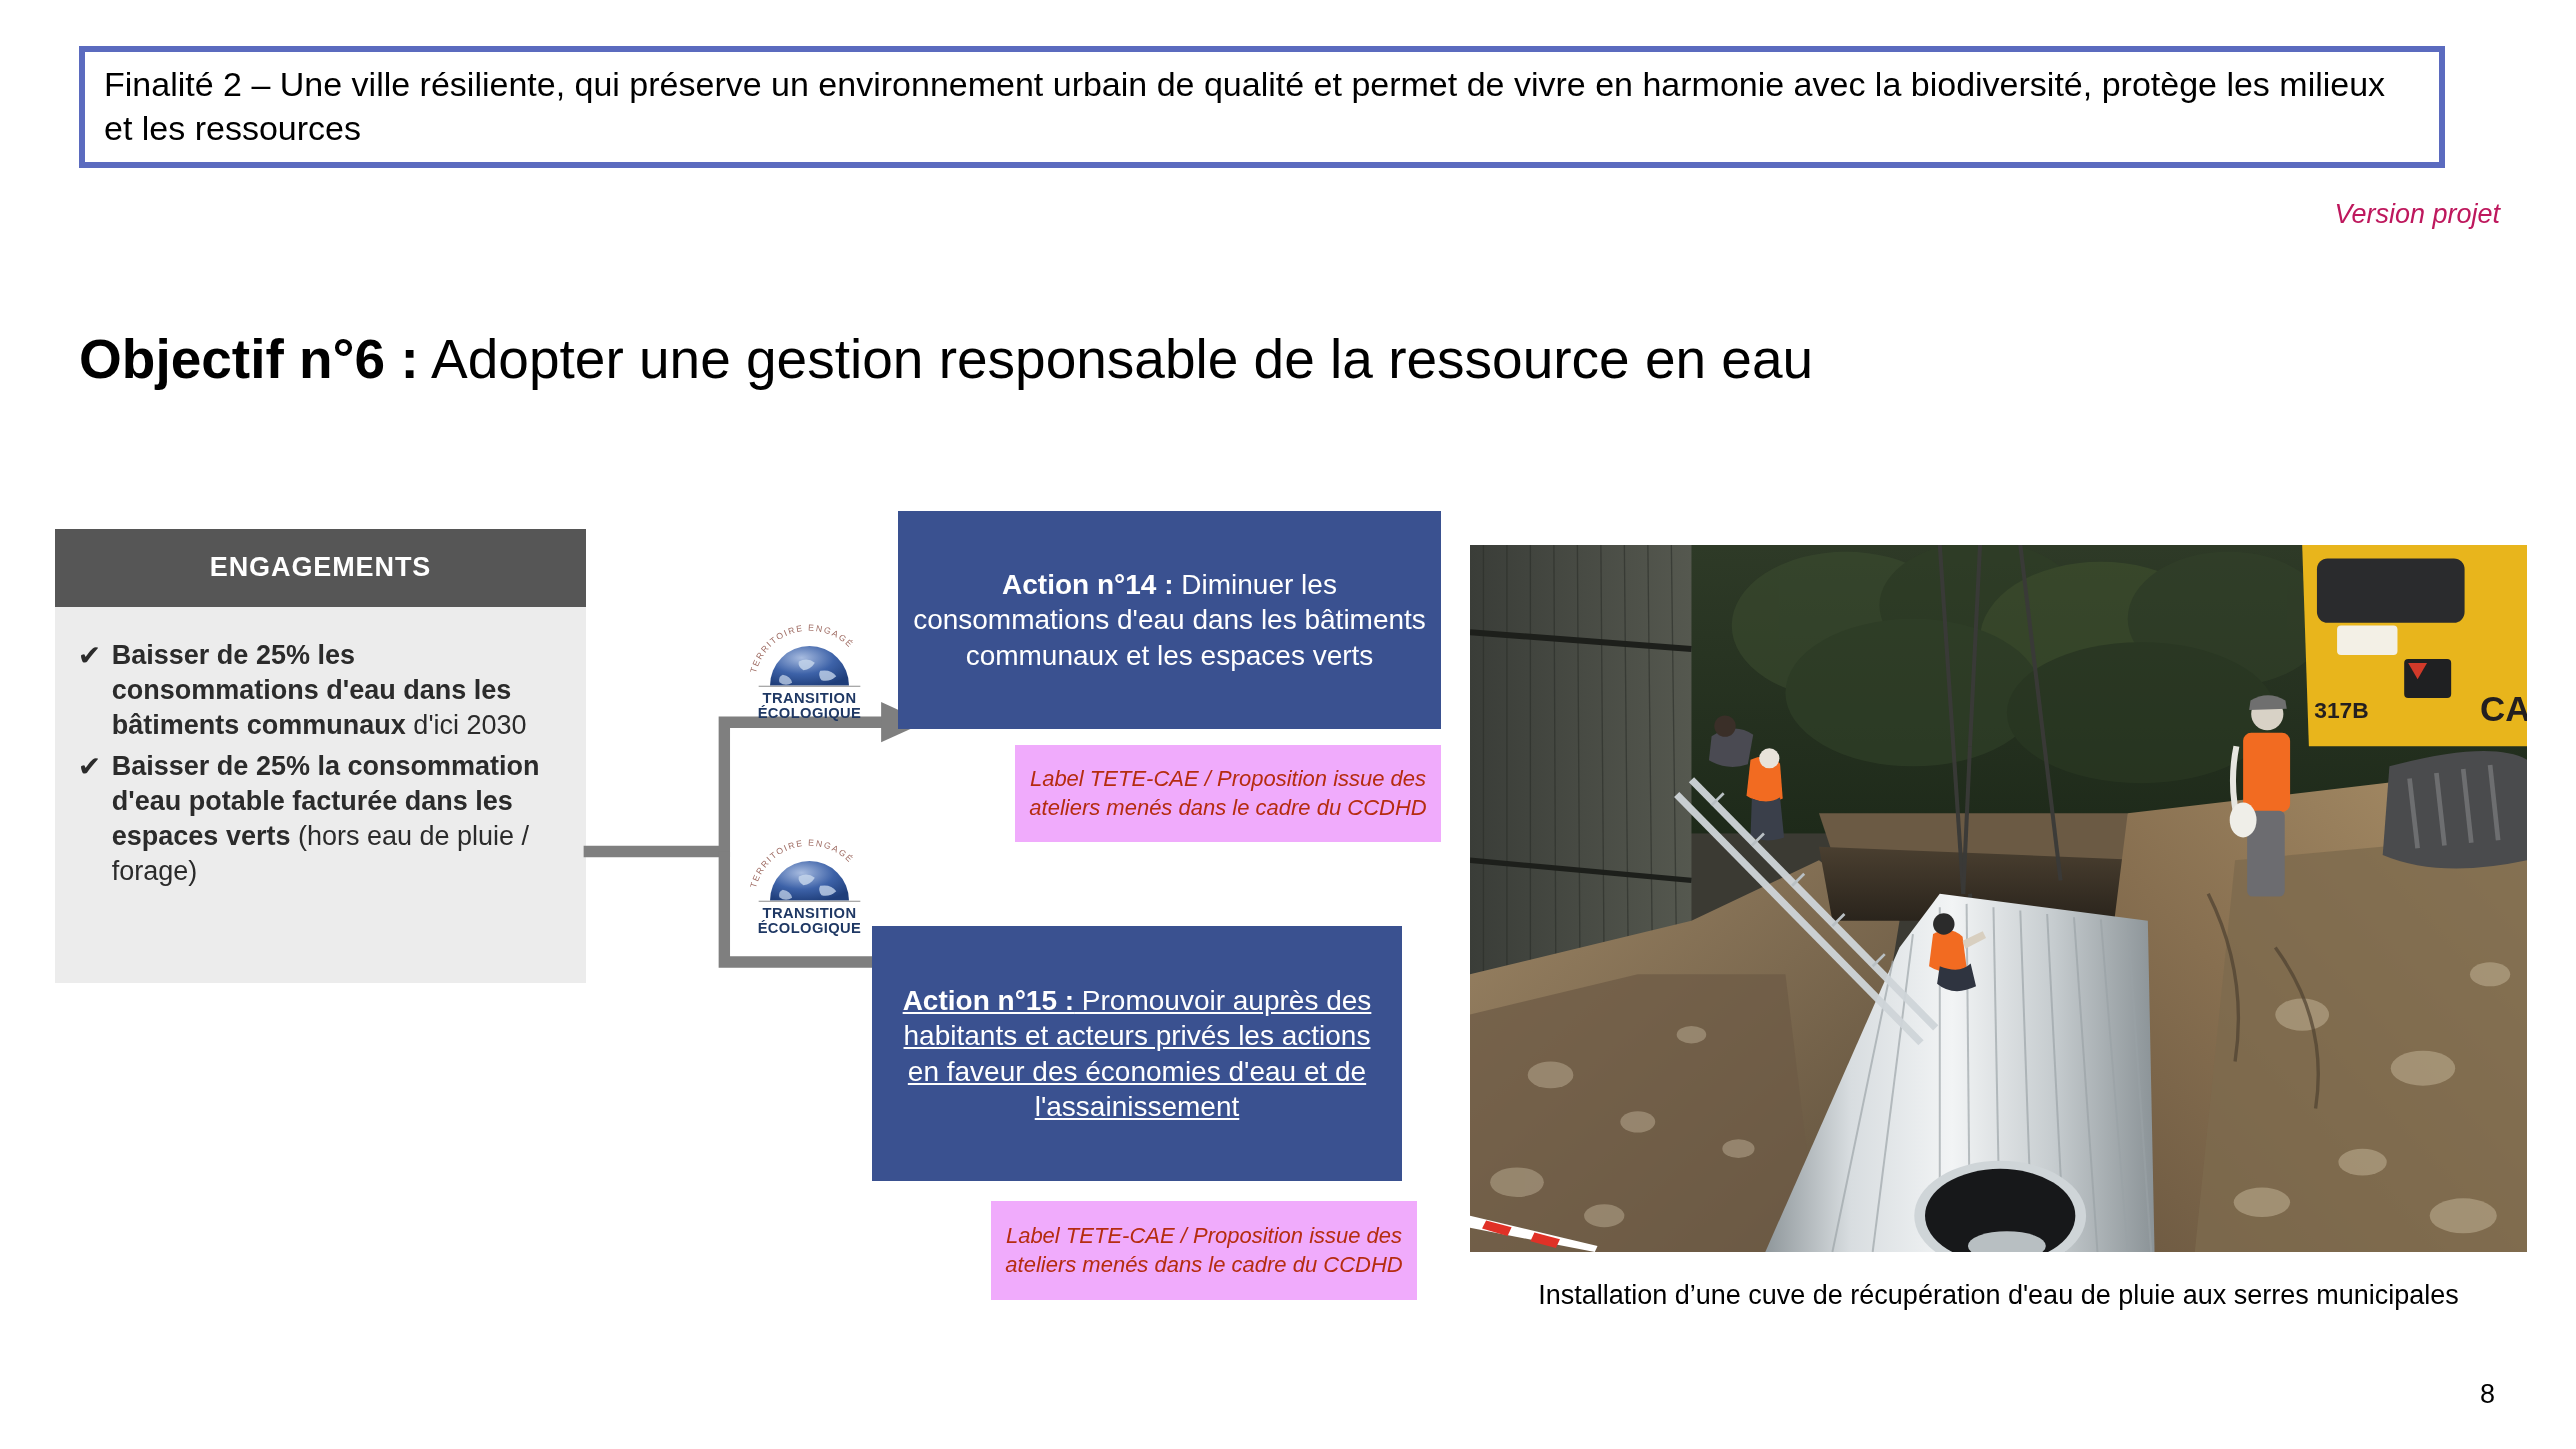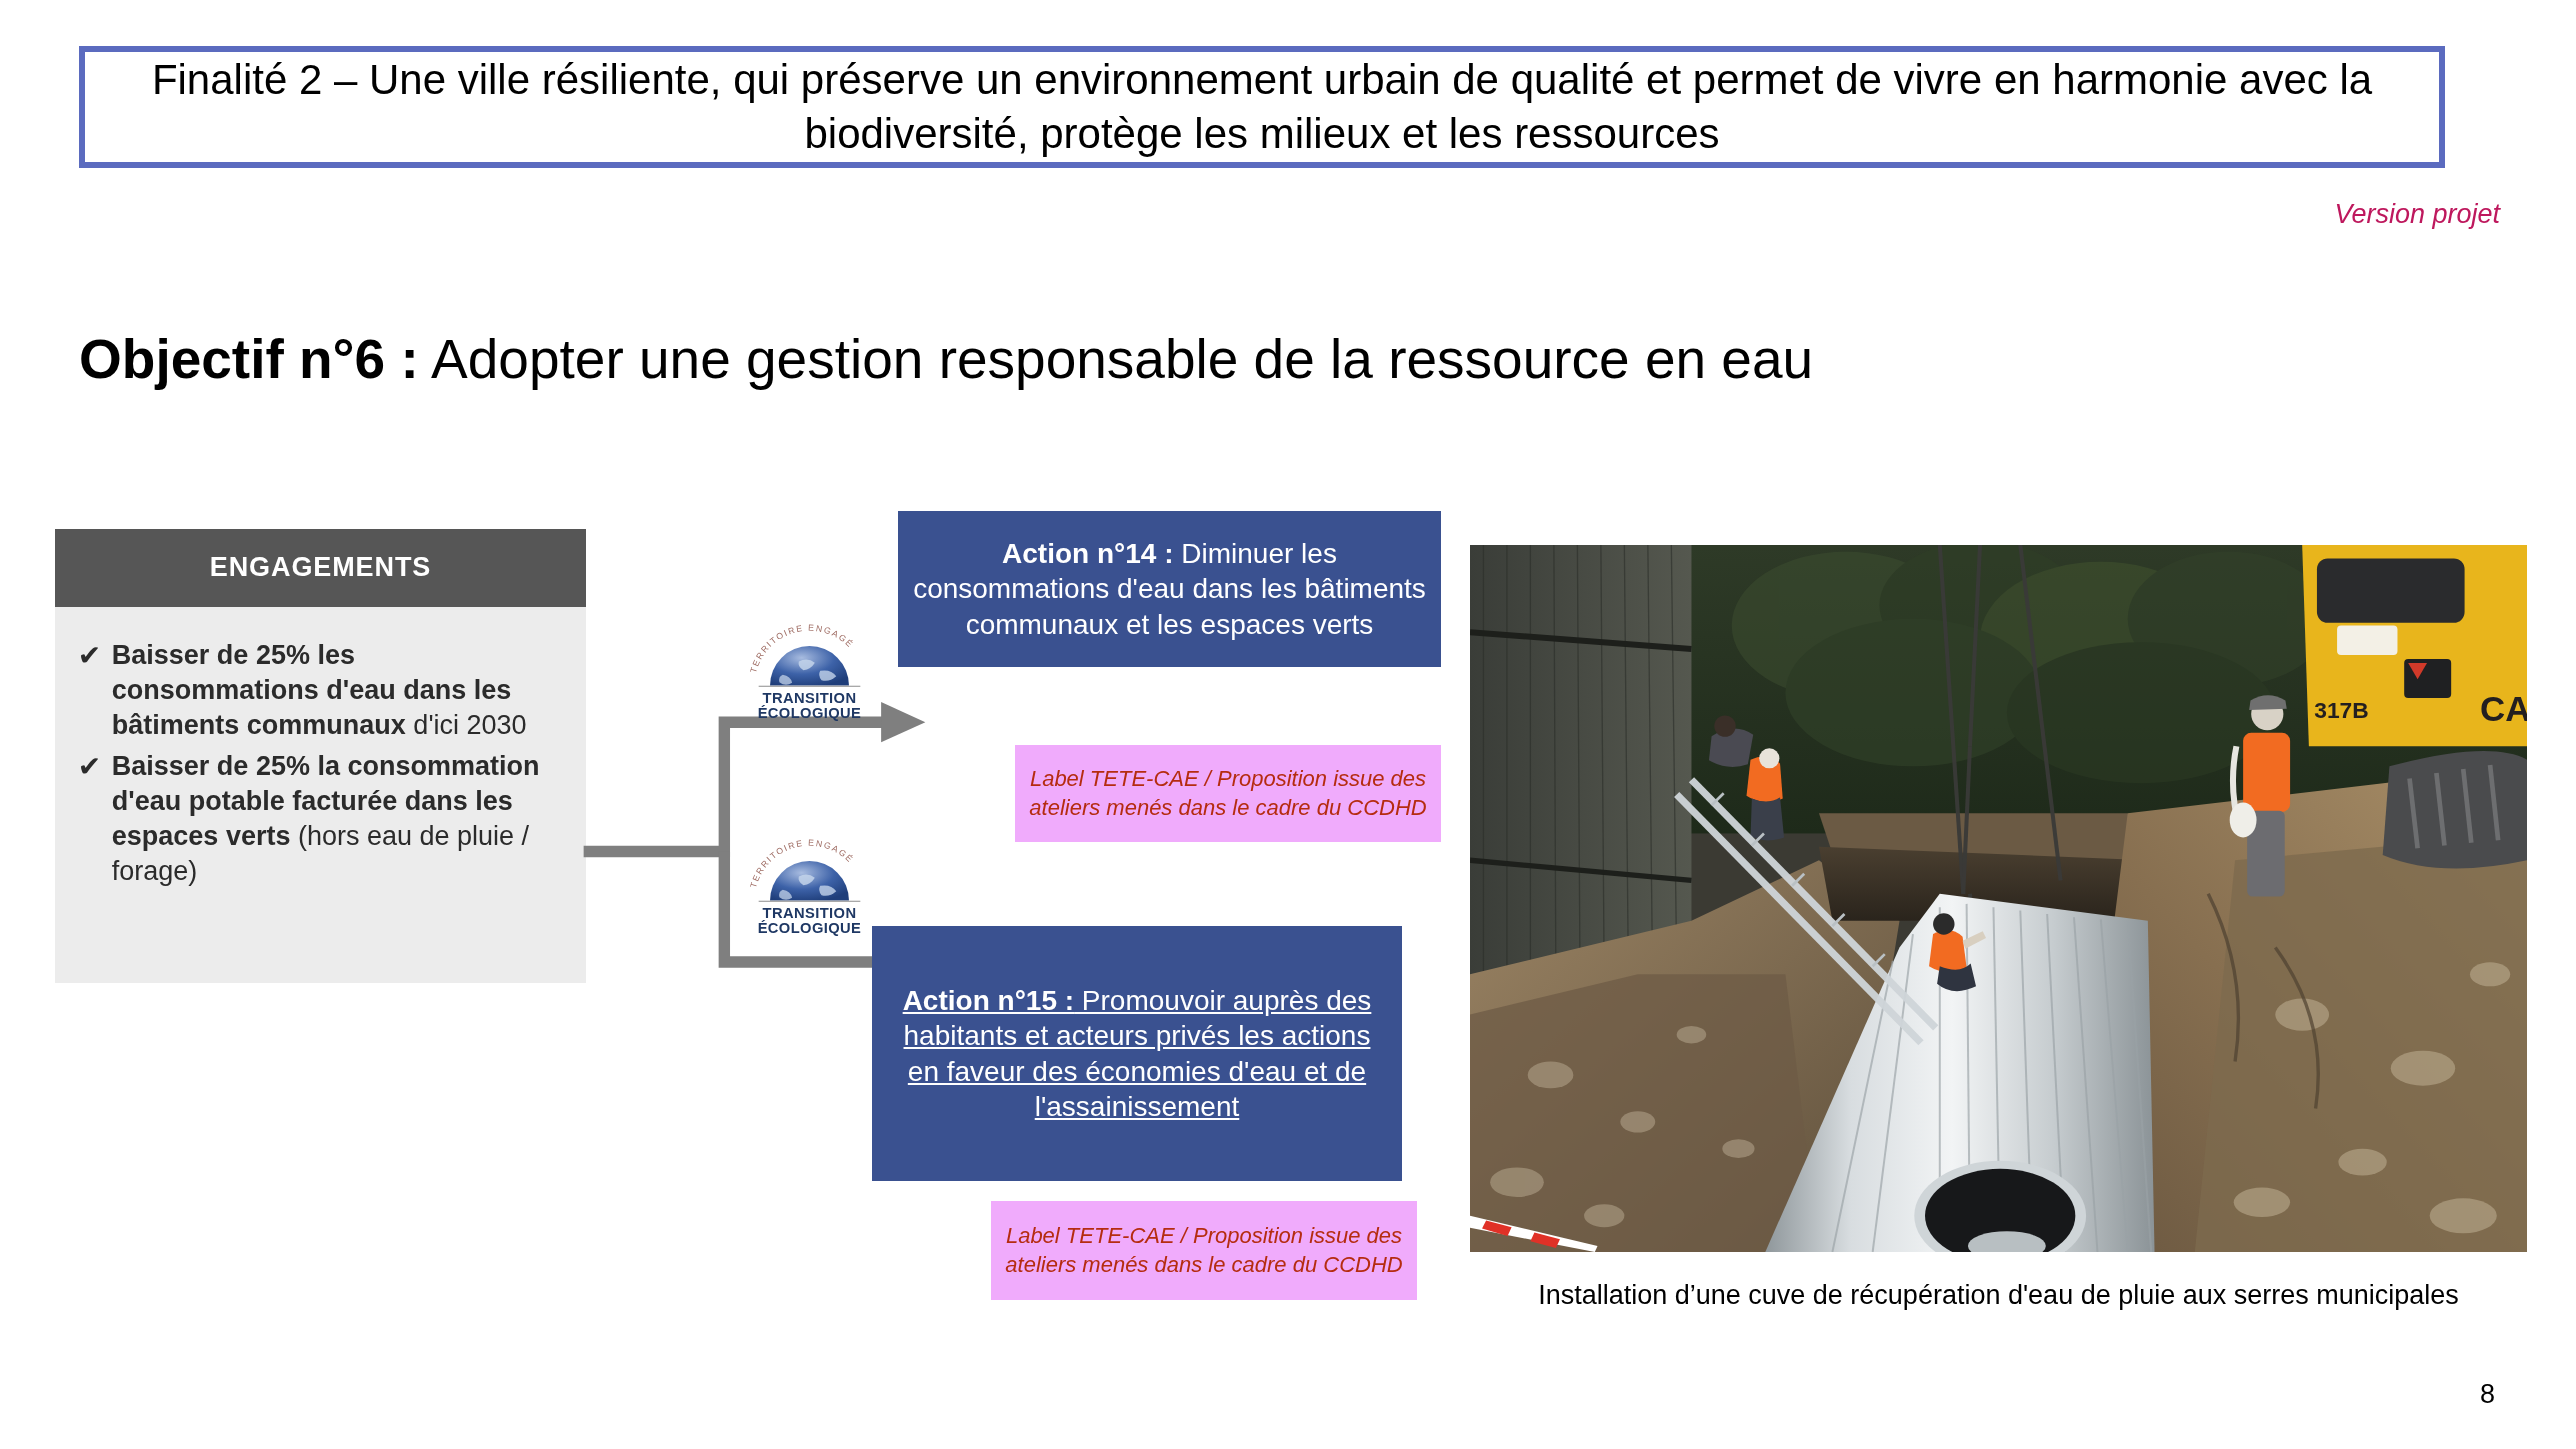--- a/index.html
+++ b/index.html
@@ -17,25 +17,25 @@
   .finalite-box{
     position:absolute;
     left:79px; top:46px;
     width:2366px; height:122px;
     box-sizing:border-box;
     border:6px solid #5B6BBF;
     background:#ffffff;
     display:flex;align-items:center;justify-content:center;
   }
   .finalite-text{
-    font-size:42px;
+    font-size:34px;
     line-height:1.28;
     color:#000000;
-    text-align:center;
-    padding:0 12px;
+    text-align:left;
+    padding:0 19px;
     font-weight:400;
   }
 
   
   .version-projet{
     position:absolute;
     right:76px; top:199px;
     font-size:27px;
     font-style:italic;
     color:#be185d;
@@ -120,21 +120,21 @@
     text-align:center;
     display:flex;align-items:center;justify-content:center;
   }
   .action-text{
     font-size:28px;
     line-height:1.26;
     padding:8px 14.8px;
   }
   .action-text b{font-weight:bold;}
 
-  #action14{ left:898px; top:511px; width:543px; height:156px; }
+  #action14{ left:898px; top:511px; width:543px; height:218px; }
   #action15{ left:872px; top:926px; width:530px; height:255px;text-decoration:underline; }
 
   .label-box{
     position:absolute;
     background:#f0abfc;
     color:#B52C10;
     font-style:italic;
     font-size:22px;
     line-height:1.30;
     text-align:center;

